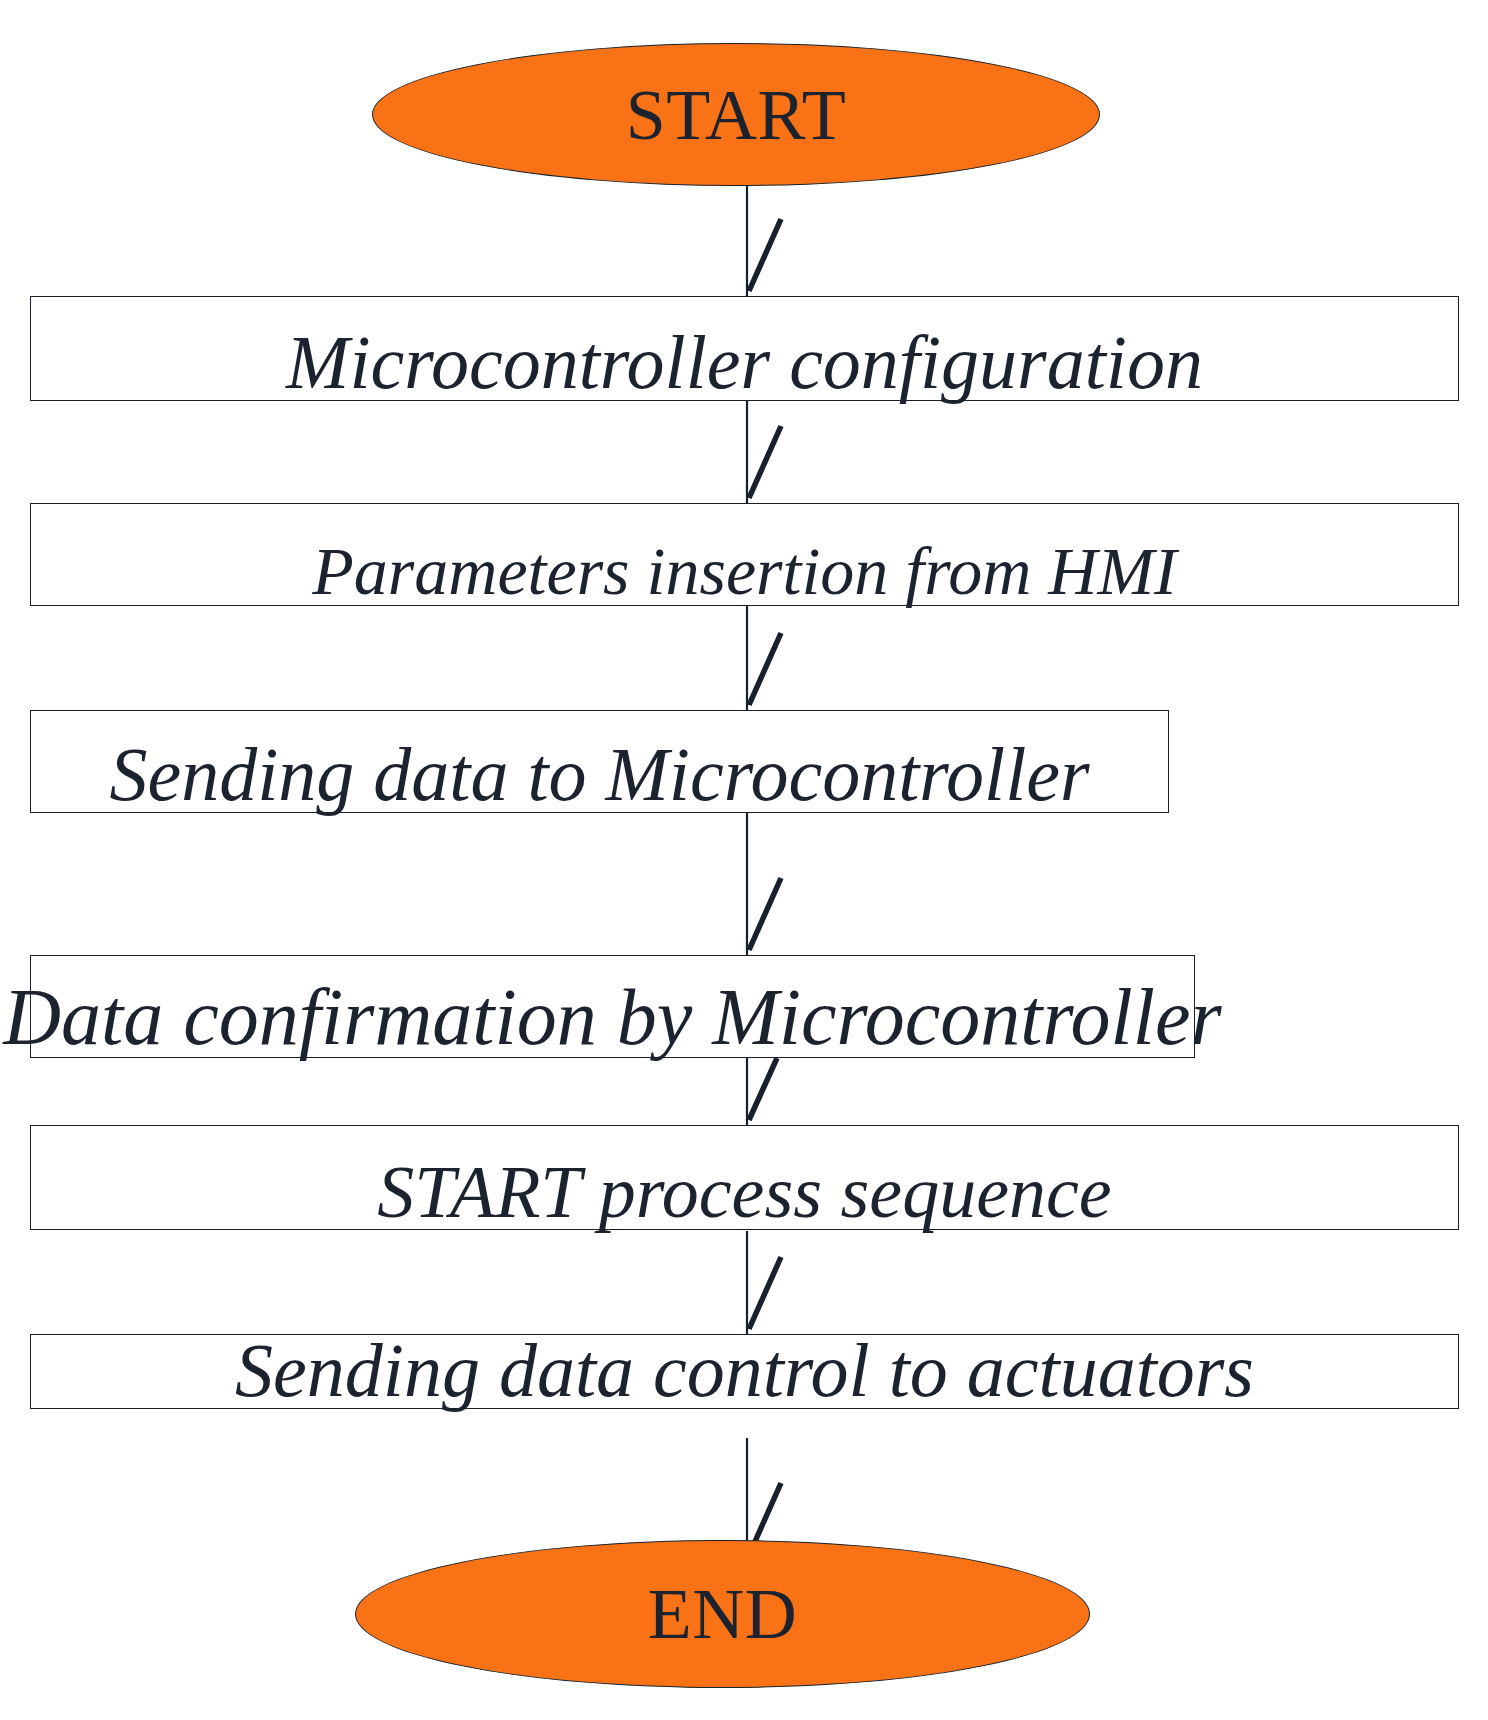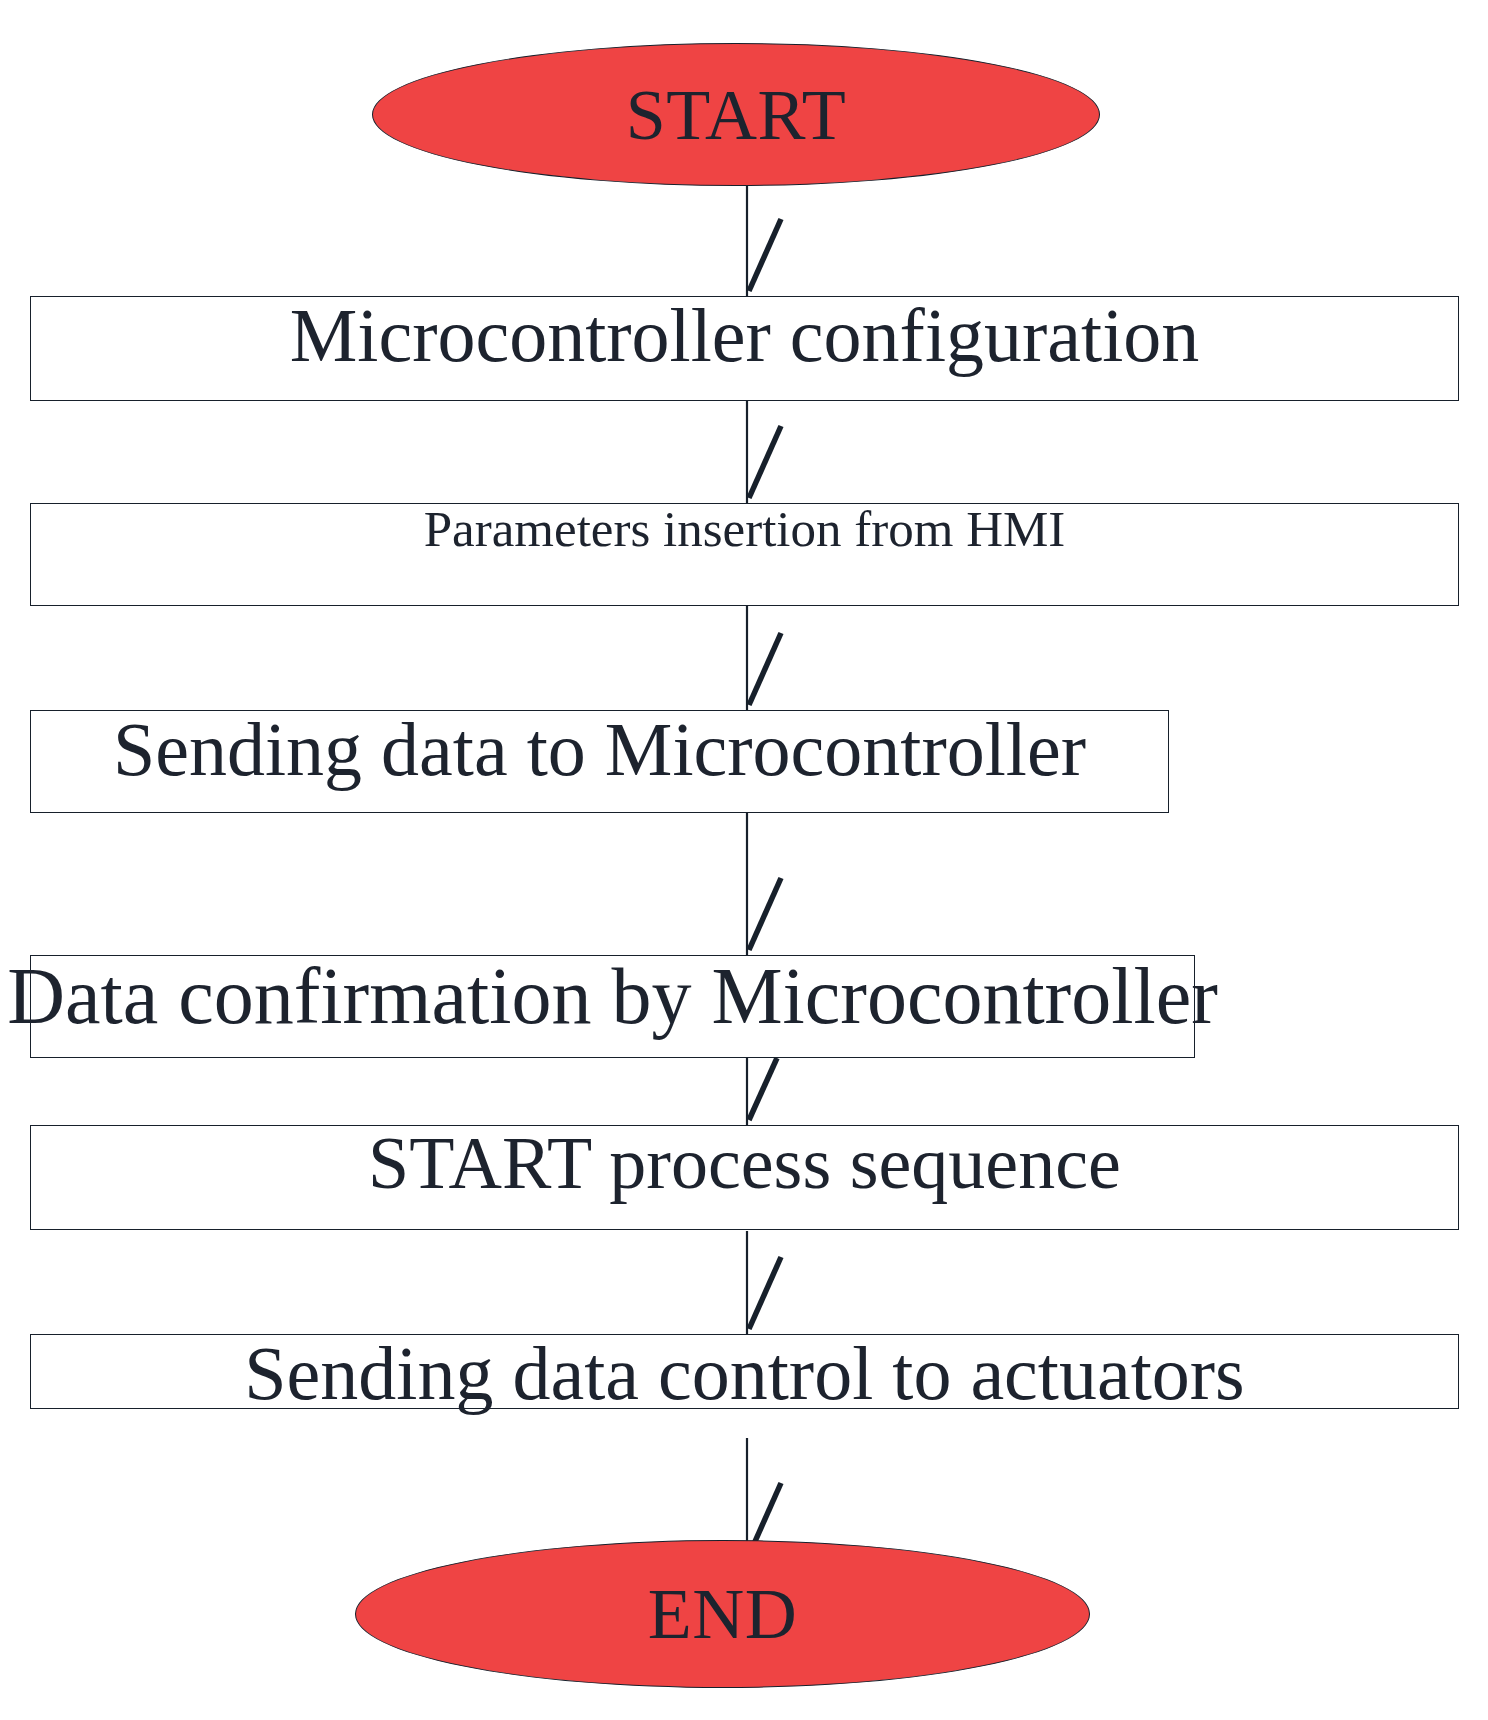--- a/index.html
+++ b/index.html
@@ -22,21 +22,21 @@
     width: 1488px;
     height: 1720px;
   }
 
   
   .terminator {
     position: absolute;
     box-sizing: border-box;
     border: 1.4px solid #17202b;
     border-radius: 50%;
-    background: #ef4444;
+    background: #f97316;
     display: flex;
     align-items: center;
     justify-content: center;
   }
   .terminator .node-text {
     color: #1d232e;
     font-size: 72px;
     line-height: 1;
     letter-spacing: 0.5px;
     white-space: nowrap;
@@ -46,39 +46,40 @@
   #node-start { left: 372px;  top: 43px;   width: 728px; height: 143px; }
   #node-end   { left: 355px;  top: 1540px; width: 735px; height: 148px; align-items: center; }
 
   
   .process {
     position: absolute;
     box-sizing: border-box;
     border: 1.6px solid #17202b;
     background: #ffffff;
     display: flex;
-    align-items: flex-start;
+    align-items: flex-end;
     justify-content: center;
+    font-style: italic;
   }
   .process .node-text {
     color: #1d232e;
     line-height: 1;
     white-space: nowrap;
     font-family: "Liberation Serif", "DejaVu Serif", serif;
   }
 
   #node-p1 { left: 30px; top: 296px;  width: 1429px; height: 105px; }
   #node-p2 { left: 30px; top: 503px;  width: 1429px; height: 103px; }
   #node-p3 { left: 30px; top: 710px;  width: 1139px; height: 103px; }
   #node-p4 { left: 30px; top: 955px;  width: 1165px; height: 103px; }
   #node-p5 { left: 30px; top: 1125px; width: 1429px; height: 105px; }
   #node-p6 { left: 30px; top: 1334px; width: 1429px; height: 75px; }
 
   #node-p1 .node-text { font-size: 76px; }
-  #node-p2 .node-text { font-size: 51px; }
+  #node-p2 .node-text { font-size: 68px; }
   #node-p3 .node-text { font-size: 76px; }
   #node-p4 .node-text { font-size: 80px; }
   #node-p5 .node-text { font-size: 74px; }
   #node-p6 .node-text { font-size: 76px; }
 
   
   #connectors {
     position: absolute;
     left: 0; top: 0;
     width: 1488px;

